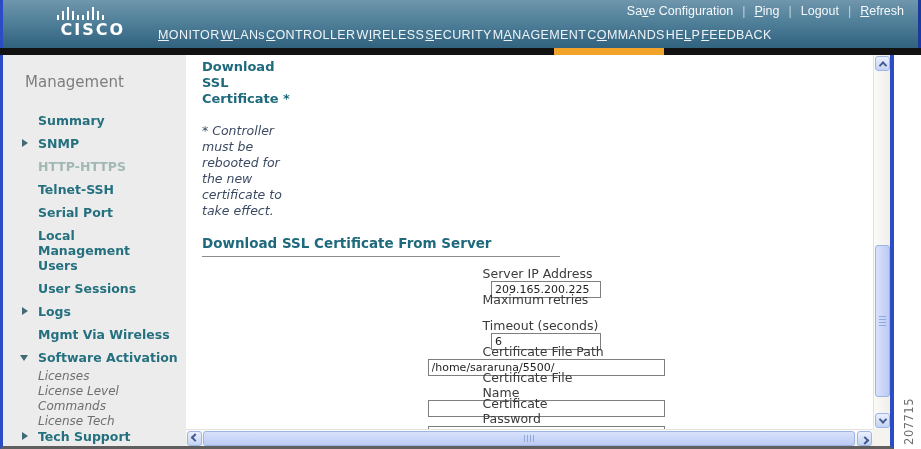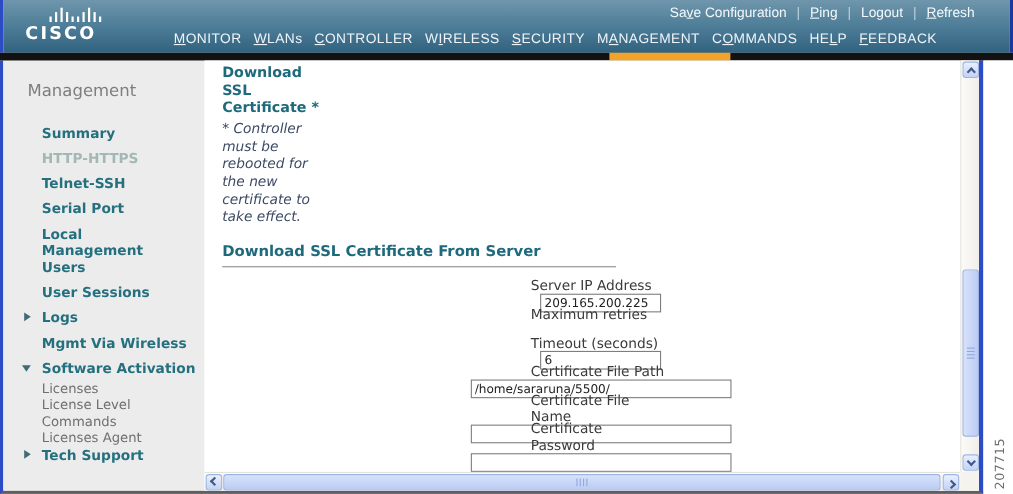--- a/index.html
+++ b/index.html
@@ -6,33 +6,33 @@
   body { font-family:"Liberation Sans", sans-serif; background:#fff; }
   .screen { position:relative; width:921px; height:449px; overflow:hidden; background:#fff; }
 
   
   .header {
     height:48px; position:relative;
     background:linear-gradient(180deg,#72a? 0,#fff 0); 
     background:linear-gradient(180deg,#6f96ac 0%,#4d7d97 50%,#31627e 100%);
     border-left:3px solid #2b4cc4; border-right:3px solid #1c3a9e;
   }
-  .logo { position:absolute; left:20px; top:5px; width:90px; text-align:left; }
+  .logo { position:absolute; left:32px; top:5px; width:90px; text-align:right; }
   .logo-bars { display:flex; align-items:flex-end; justify-content:center; gap:3px; height:15px; }
   .logo-bars i { display:block; width:2px; background:#fff; }
   .brand { color:#fff; font-weight:bold; font-size:16px; letter-spacing:2px; font-family:"DejaVu Sans",sans-serif; }
   .top-links {
     height:21px; display:flex; justify-content:flex-end; align-items:center;
-    padding-right:32px; gap:9px; color:#f4f9fc; font-size:12.5px;
+    padding-right:14px; gap:9px; color:#f4f9fc; font-size:12.5px;
   }
   .top-links a { color:#f4f9fc; text-decoration:none; cursor:pointer; }
   .sep { color:#bcd2de; }
   .ak { text-decoration:underline; }
   .navbar {
-    height:27px; display:flex; align-items:center; gap:11px; margin-left:155px;
+    height:27px; display:flex; align-items:center; gap:1px; margin-left:155px;
     color:#eef4f8; font-size:12.5px; letter-spacing:0.4px;
   }
   .nav-item { color:#eef4f8; text-decoration:none; cursor:pointer; white-space:nowrap; }
 
   
   .dark-strip { height:7px; background:#121212; position:relative; }
   .tab-marker { position:absolute; left:554px; top:0; width:110px; height:7px; }
 
   
   .lower { display:flex; height:394px; }
@@ -46,28 +46,28 @@
   .side-title { color:#7e7e7e; font-size:15px; font-family:"DejaVu Sans",sans-serif; margin:8px 0 22px 22px; }
   .side-item {
     position:relative; padding-left:35px; margin-bottom:8px;
     font-family:"DejaVu Sans",sans-serif; font-weight:bold; font-size:12.5px; line-height:15px;
     color:#24707f; cursor:pointer;
   }
   .side-item.current { color:#a2b8b4; cursor:default; }
   .tri { position:absolute; left:19px; top:3px; width:0; height:0; }
   .tri.right { border-left:6px solid #3f6a76; border-top:4px solid transparent; border-bottom:4px solid transparent; }
   .tri.down { border-top:6px solid #3f6a76; border-left:4px solid transparent; border-right:4px solid transparent; top:5px; left:17px; }
-  .sub-list { margin:-4px 0 0 35px; }
+  .sub-list { margin:-4px 0 0 35px;font-style:italic; }
   .sub-item { font-family:"DejaVu Sans",sans-serif; font-size:12px; color:#6f6f6f; line-height:15px; cursor:pointer; }
 
   
   .content { flex:1; position:relative; background:#fff; }
   .content-inner { position:absolute; left:0; top:0; right:17px; bottom:17px; overflow:hidden; padding:4px 0 0 16px; }
   .page-title { width:92px; color:#1e6a7c; font-family:"DejaVu Sans",sans-serif; font-weight:bold; font-size:13px; line-height:16px; }
-  .note { width:98px; color:#3c4a63; font-style:italic; font-size:12.5px; line-height:16px; margin-top:2px; font-family:"DejaVu Sans",sans-serif; }
+  .note { width:98px; color:#3c4a63; font-style:italic; font-size:12.5px; line-height:16px; margin-top:16px; font-family:"DejaVu Sans",sans-serif; }
   .section-title { margin-top:16px; color:#1e6a7c; font-family:"DejaVu Sans",sans-serif; font-weight:bold; font-size:13.5px; }
   .rule { width:358px; border-top:1px solid #8c8c8c; margin-top:5px; }
   .form { margin-top:9px; padding-left:17px; }
   .form-row { display:flex; align-items:center; height:26px;flex-direction:column; }
   .form-row label { width:127px; font-size:12.5px; color:#3a3a3a; font-family:"DejaVu Sans",sans-serif; }
   .form-row input {
     height:18px; border:1px solid #7e7e7e; font-size:11px; padding:1px 3px;
     font-family:"DejaVu Sans",sans-serif; color:#222; background:#fff;
   }
   .form-row input.small { width:110px; }
@@ -170,33 +170,34 @@
     <div class="tab-marker" style="background:#f2a32a"></div>
   </div>
 
   <div class="lower">
     <div class="window-body">
 
       <div class="sidebar">
         <div class="side-title">Management</div>
 
         <div class="side-item"><span>Summary</span></div>
+        <div class="side-item"><span class="tri right"></span><span>SNMP</span></div>
         <div class="side-item current"><span>HTTP-HTTPS</span></div>
         <div class="side-item"><span>Telnet-SSH</span></div>
         <div class="side-item"><span>Serial Port</span></div>
         <div class="side-item" style="width:160px"><span>Local Management Users</span></div>
         <div class="side-item"><span>User Sessions</span></div>
         <div class="side-item"><span class="tri right"></span><span>Logs</span></div>
         <div class="side-item"><span>Mgmt Via Wireless</span></div>
         <div class="side-item"><span class="tri down"></span><span>Software Activation</span></div>
         <div class="sub-list">
           <div class="sub-item">Licenses</div>
           <div class="sub-item">License Level</div>
           <div class="sub-item">Commands</div>
-          <div class="sub-item">Licenses Agent</div>
+          <div class="sub-item">License Tech</div>
         </div>
         <div class="side-item"><span class="tri right"></span><span>Tech Support</span></div>
       </div>
 
       <div class="content">
         <div class="content-inner">
           <div class="page-title">Download SSL Certificate *</div>
           <div class="note">* Controller must be rebooted for the new certificate to take effect.</div>
           <div class="section-title">Download SSL Certificate From Server</div>
           <div class="rule"></div>

